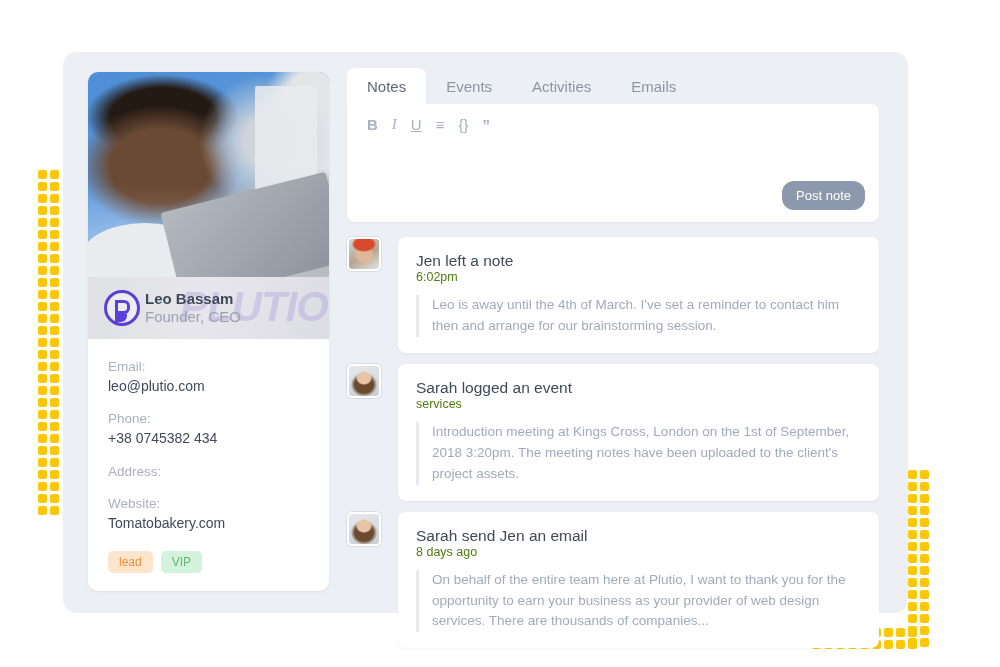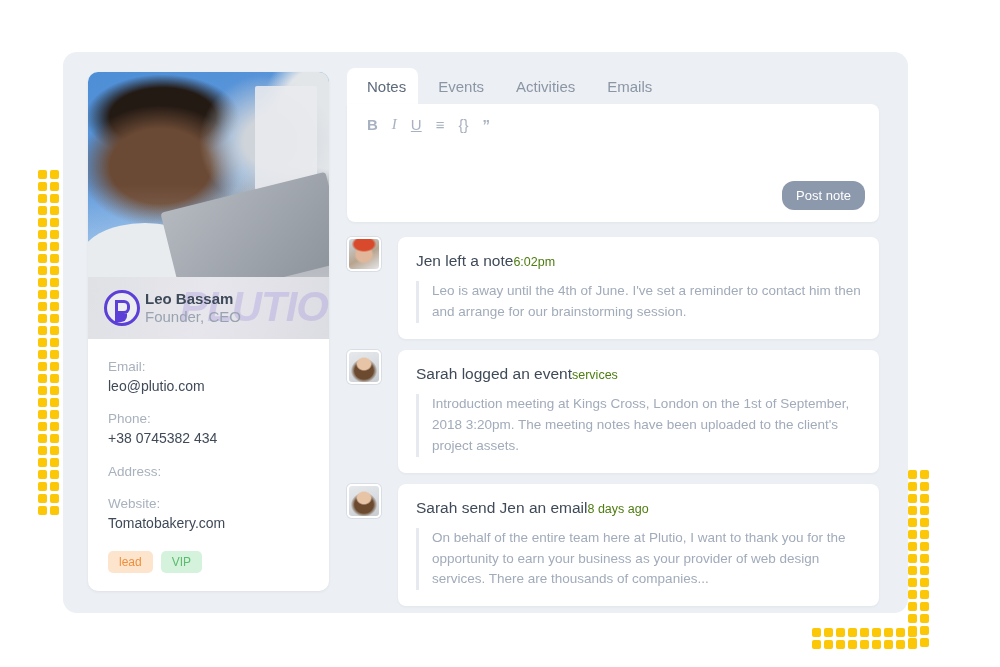--- a/index.html
+++ b/index.html
@@ -205,21 +205,21 @@
 
   #tabs {
     display: flex;
     align-items: flex-end;
     height: 38px;
     padding-left: 0;
   }
   .tab {
     font-size: 15px;
     color: #8b96a5;
-    padding: 10px 12px 9px 20px;
+    padding: 10px 20px 9px 20px;
     border-radius: 8px 8px 0 0;
     cursor: pointer;
   }
   .tab.active {
     background: #ffffff;
     color: #5d6a7b;
   }
 
   #note-editor {
     background: #ffffff;
@@ -290,20 +290,21 @@
   .feed-card {
     flex: 1;
     background: #ffffff;
     border-radius: 8px;
     padding: 15px 18px 16px 18px;
     box-shadow: 0 1px 3px rgba(40,55,80,0.05);
   }
   .feed-head {
     display: flex;
     align-items: baseline;
+    flex-direction: column;
   }
   .feed-title {
     font-size: 15.5px;
     color: #3f4a58;
   }
   .feed-time {
     font-size: 12.5px;
     color: #4d7c0f;
   }
   .feed-body {
@@ -497,21 +498,21 @@
     </div>
 
     <div id="feed">
         <div class="feed-item">
           <div class="feed-avatar avatar-jen"></div>
           <div class="feed-card">
             <div class="feed-head">
               <div class="feed-title">Jen left a note</div>
               <div class="feed-time">6:02pm</div>
             </div>
-            <div class="feed-body">Leo is away until the 4th of June. I've set a reminder to contact him then and arrange for our brainstorming session.</div>
+            <div class="feed-body">Leo is away until the 4th of March. I've set a reminder to contact him then and arrange for our brainstorming session.</div>
           </div>
         </div>
         <div class="feed-item">
           <div class="feed-avatar avatar-sarah"></div>
           <div class="feed-card">
             <div class="feed-head">
               <div class="feed-title">Sarah logged an event</div>
               <div class="feed-time">services</div>
             </div>
             <div class="feed-body">Introduction meeting at Kings Cross, London on the 1st of September, 2018 3:20pm. The meeting notes have been uploaded to the client's project assets.</div>

